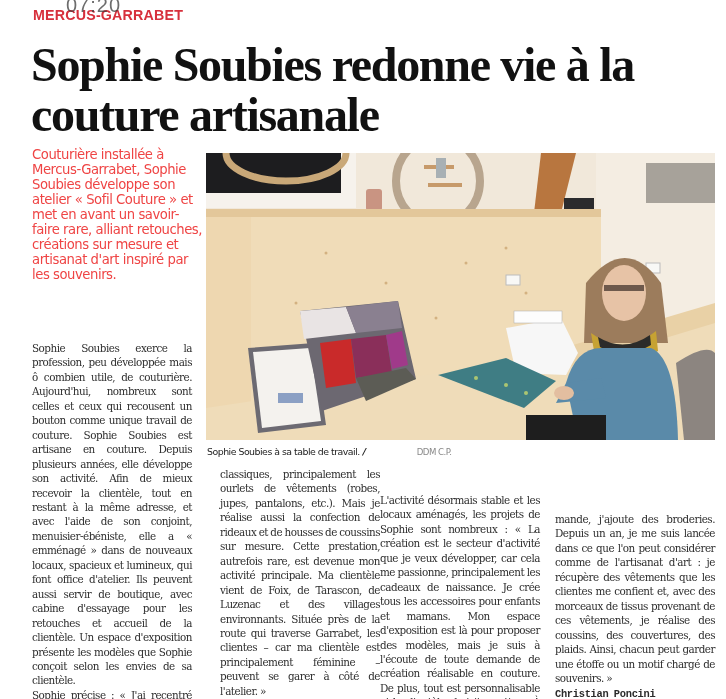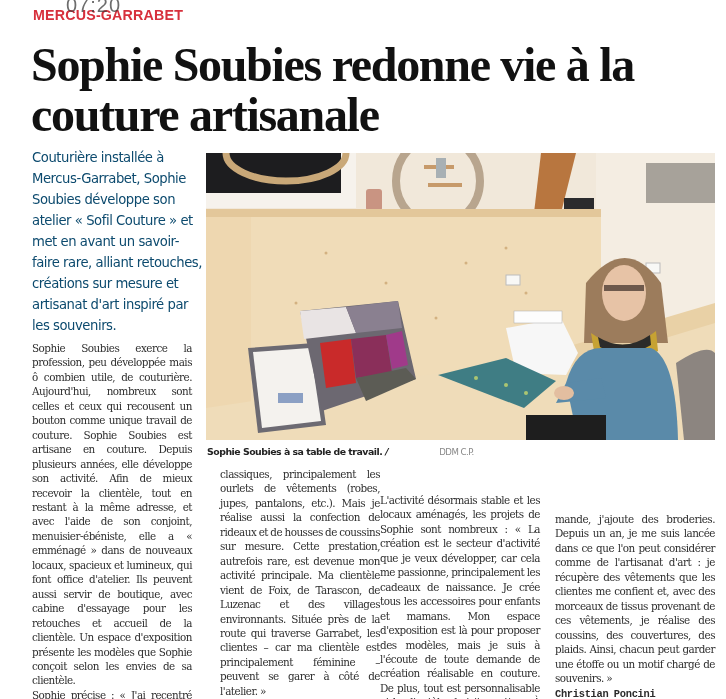--- a/index.html
+++ b/index.html
@@ -18,22 +18,22 @@
       font-family: "Liberation Sans", sans-serif; font-weight: bold; font-size: 15px;
       color: #d7303c; letter-spacing: 0.2px; z-index: 2; transform: scaleX(0.95); transform-origin: left;
     }
     .headline {
       position: absolute; left: 31px; top: 40px; width: 690px;
       font-family: Liberation Serif, serif; font-weight: bold; font-size: 48px; line-height: 50px;
       color: #111111; letter-spacing: -1.3px; margin: 0;
     }
     .lede {
       position: absolute; left: 32px; top: 147px; width: 170px;
-      font-family: "DejaVu Sans", sans-serif; font-size: 13.2px; line-height: 21px;
-      color: #0c4a6e; letter-spacing: -0.45px; margin: 0;
+      font-family: "DejaVu Sans", sans-serif; font-size: 13.2px; line-height: 15px;
+      color: #ef4444; letter-spacing: -0.45px; margin: 0;
     }
     .col {
       position: absolute; font-family: "DejaVu Serif", serif; font-size: 10.4px; line-height: 14.45px;
       color: #2e2e2e; text-align: justify; letter-spacing: -0.5px; word-spacing: -0.5px;
     }
     .col p { margin: 0; }
     .col1 { left: 32px; top: 341px; width: 160px; }
     .col2 { left: 220px; top: 467px; width: 160px; }
     .col3 { left: 380px; top: 493px; width: 160px; }
     .col4 { left: 555px; top: 467px; width: 160px; margin-top: 45px; }
@@ -46,21 +46,21 @@
       line-height: 11px; color: #3a3a3a; margin-top: 6px !important; letter-spacing: -0.4px; text-align: left;
     }
     .photo {
       position: absolute; left: 206px; top: 153px; width: 509px; height: 287px; overflow: hidden;
       background: #efe6d6;
     }
     .caption {
       position: absolute; left: 207px; top: 446px; width: 500px;
       font-family: "DejaVu Sans", sans-serif; font-size: 9.4px; letter-spacing: -0.5px; color: #222;
     }
-    .caption .cap-main { font-weight: bold; }
+    .caption .cap-main { font-weight: normal; }
     .caption .cap-sep { font-weight: bold; font-style: italic; margin: 0 3px; }
     .caption .cap-credit { color: #888; font-size: 8.6px; margin-left: 48px; }
   </style>
 </head>
 <body>
 
 <div class="status-time">07:20</div>
 <div class="kicker">MERCUS-GARRABET</div>
 <h1 class="headline">Sophie Soubies redonne vie à la couture artisanale</h1>
 

